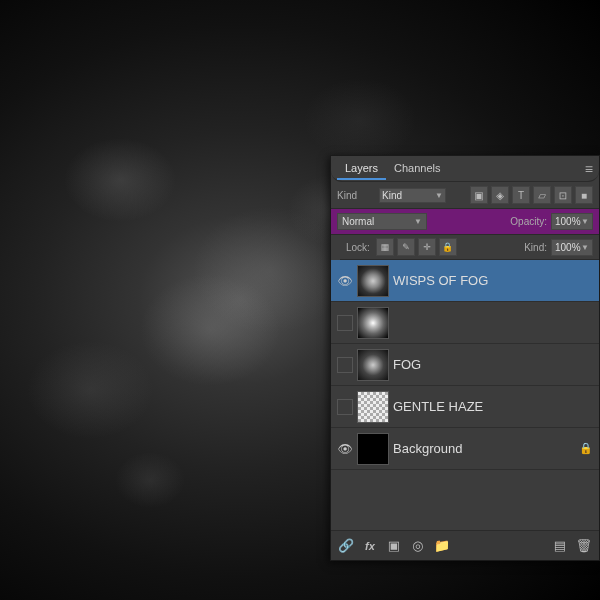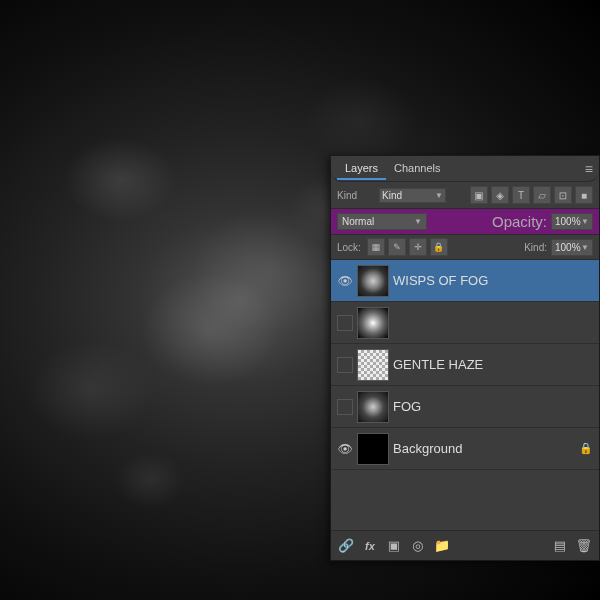--- a/index.html
+++ b/index.html
@@ -143,21 +143,21 @@
       padding: 2px 4px;
       width: 90px;
       display: flex;
       align-items: center;
       justify-content: space-between;
       cursor: pointer;
     }
 
     .opacity-label {
       color: #aaa;
-      font-size: 15px;
+      font-size: 10px;
       margin-left: auto;
       text-align: center;
     }
 
     .opacity-input {
       background: #555;
       border: 1px solid #444;
       color: #ddd;
       font-size: 10px;
       width: 42px;
@@ -169,20 +169,21 @@
     }
 
     
     .lock-row {
       display: flex;
       align-items: center;
       padding: 3px 6px;
       gap: 4px;
       background: #3c3c3c;
       border-bottom: 1px solid #2a2a2a;
+      margin-left: 9px;
     }
 
     .lock-label {
       color: #aaa;
       font-size: 10px;
       margin-right: 2px;
     }
 
     .lock-icons {
       display: flex;
@@ -412,31 +413,31 @@
 
     <div class="layer-item">
       <div class="visibility-check"></div>
       <div class="layer-thumb">
         <div class="thumb-thick-fog"></div>
       </div>
     </div>
 
     <div class="layer-item">
       <div class="visibility-check"></div>
-      <div class="layer-thumb checkerboard">
-      </div>
-      <span class="layer-name">GENTLE HAZE</span>
-    </div>
-
-    <div class="layer-item">
-      <div class="visibility-check"></div>
       <div class="layer-thumb">
         <div class="thumb-fog"></div>
       </div>
       <span class="layer-name">FOG</span>
+    </div>
+
+    <div class="layer-item">
+      <div class="visibility-check"></div>
+      <div class="layer-thumb checkerboard">
+      </div>
+      <span class="layer-name">GENTLE HAZE</span>
     </div>
 
     <div class="layer-item">
       <div class="eye-icon">👁</div>
       <div class="layer-thumb">
         <div class="thumb-background"></div>
       </div>
       <span class="layer-name">Background</span>
       <span class="layer-lock">🔒</span>
     </div>

